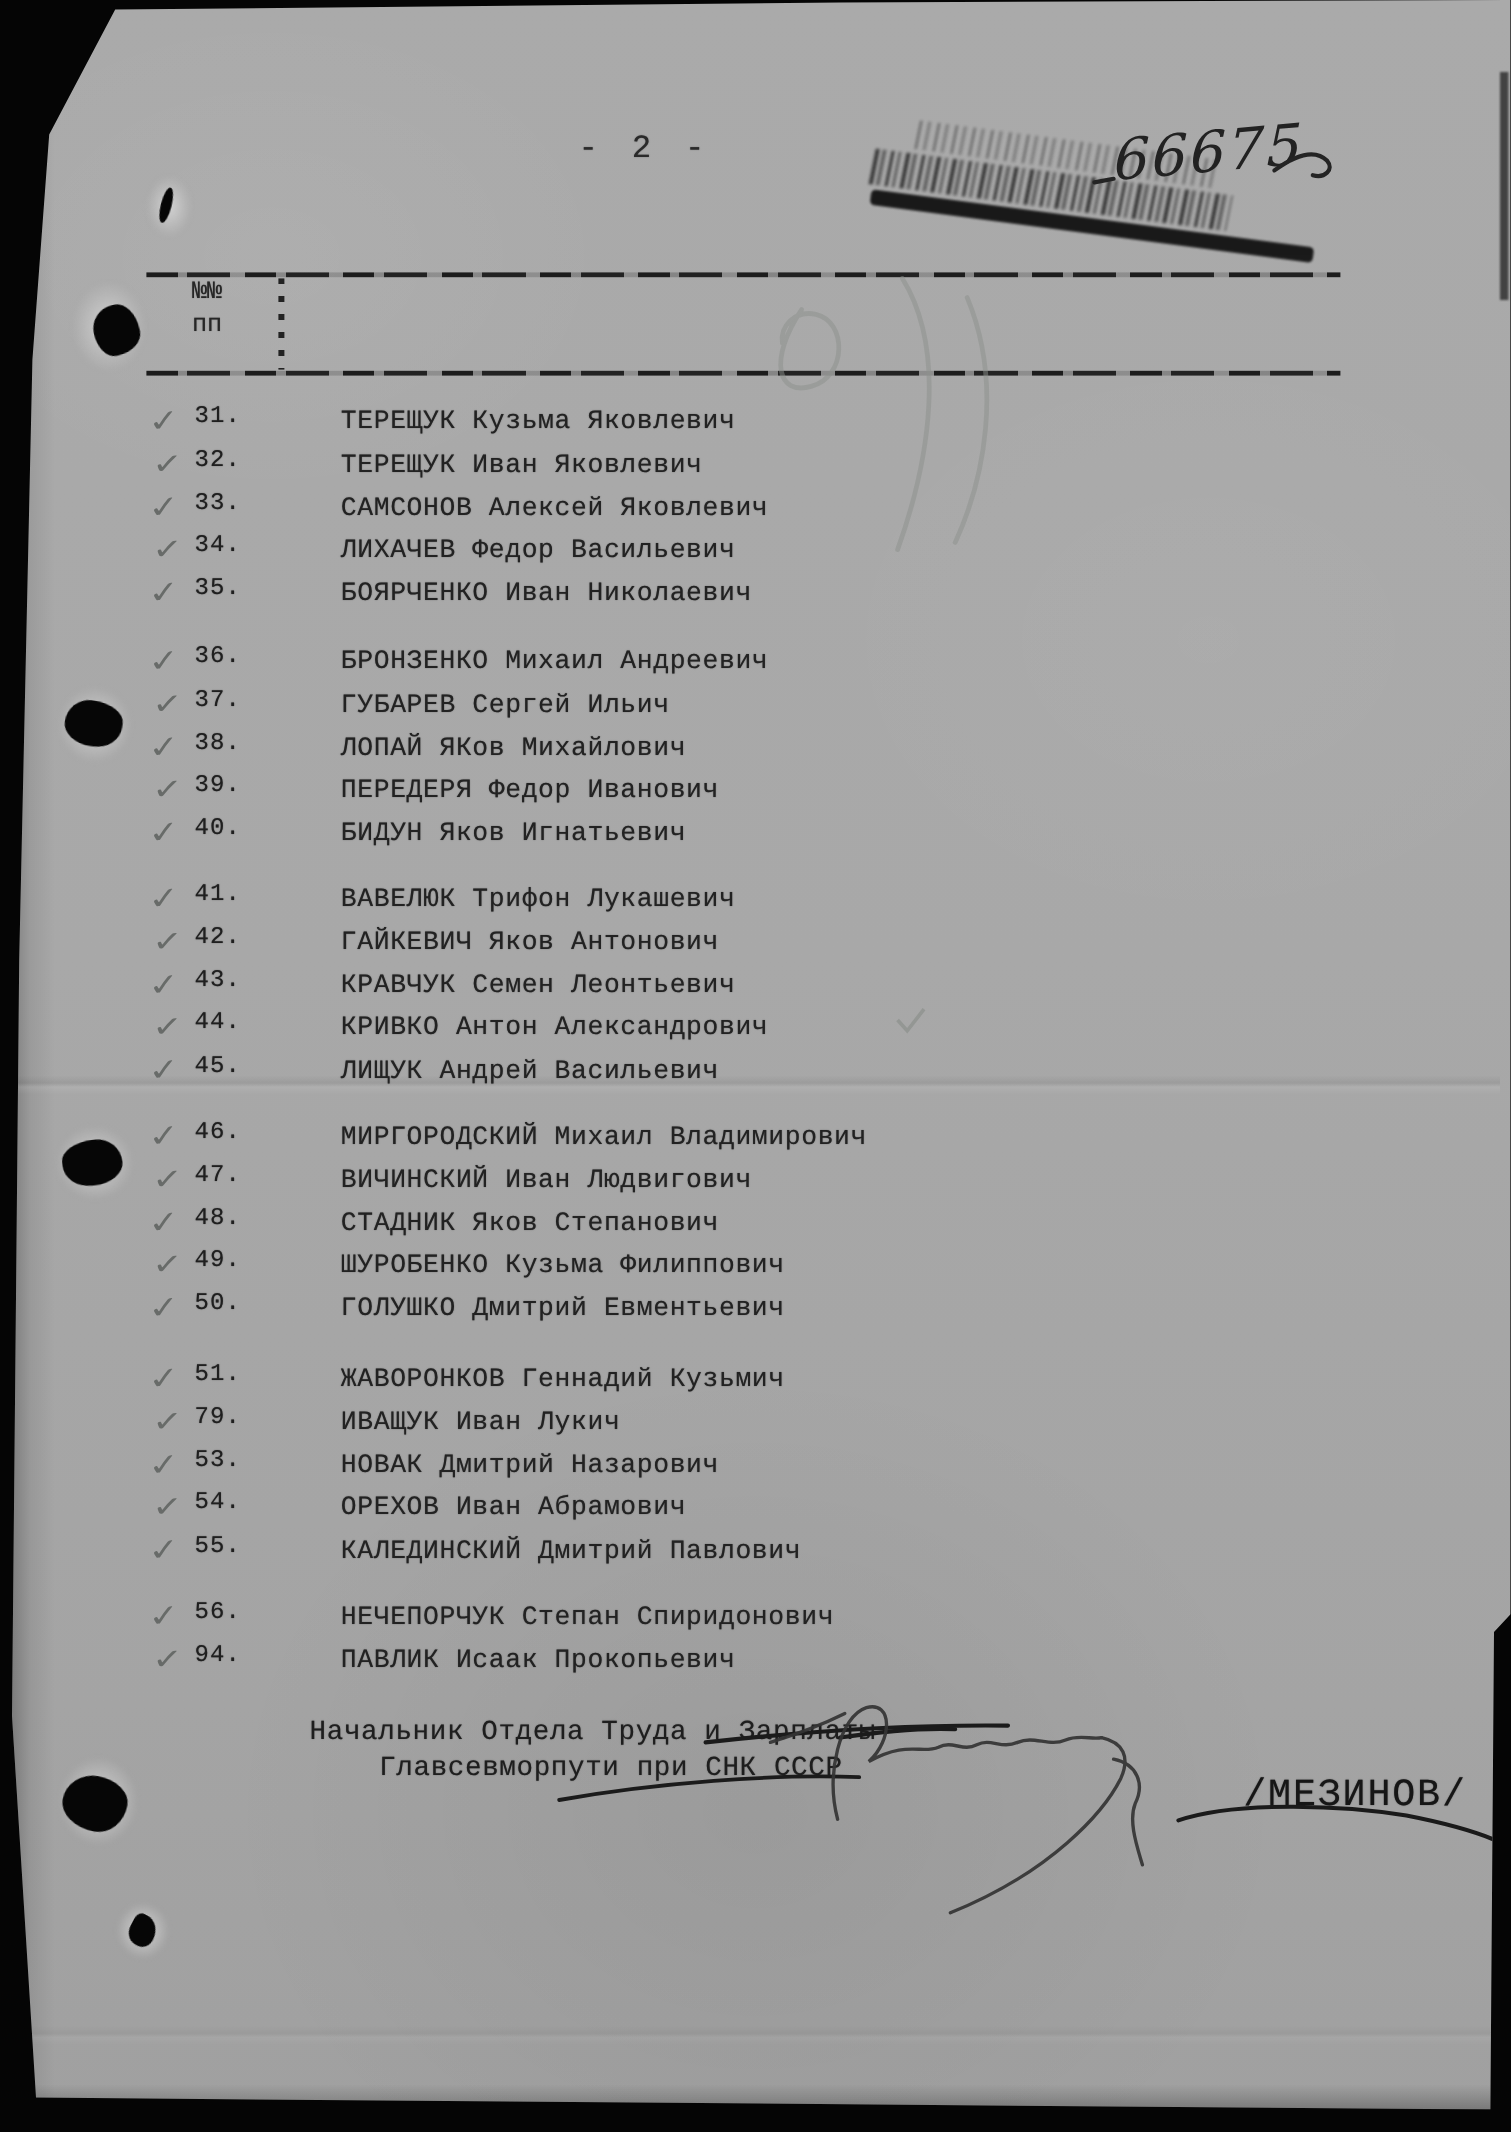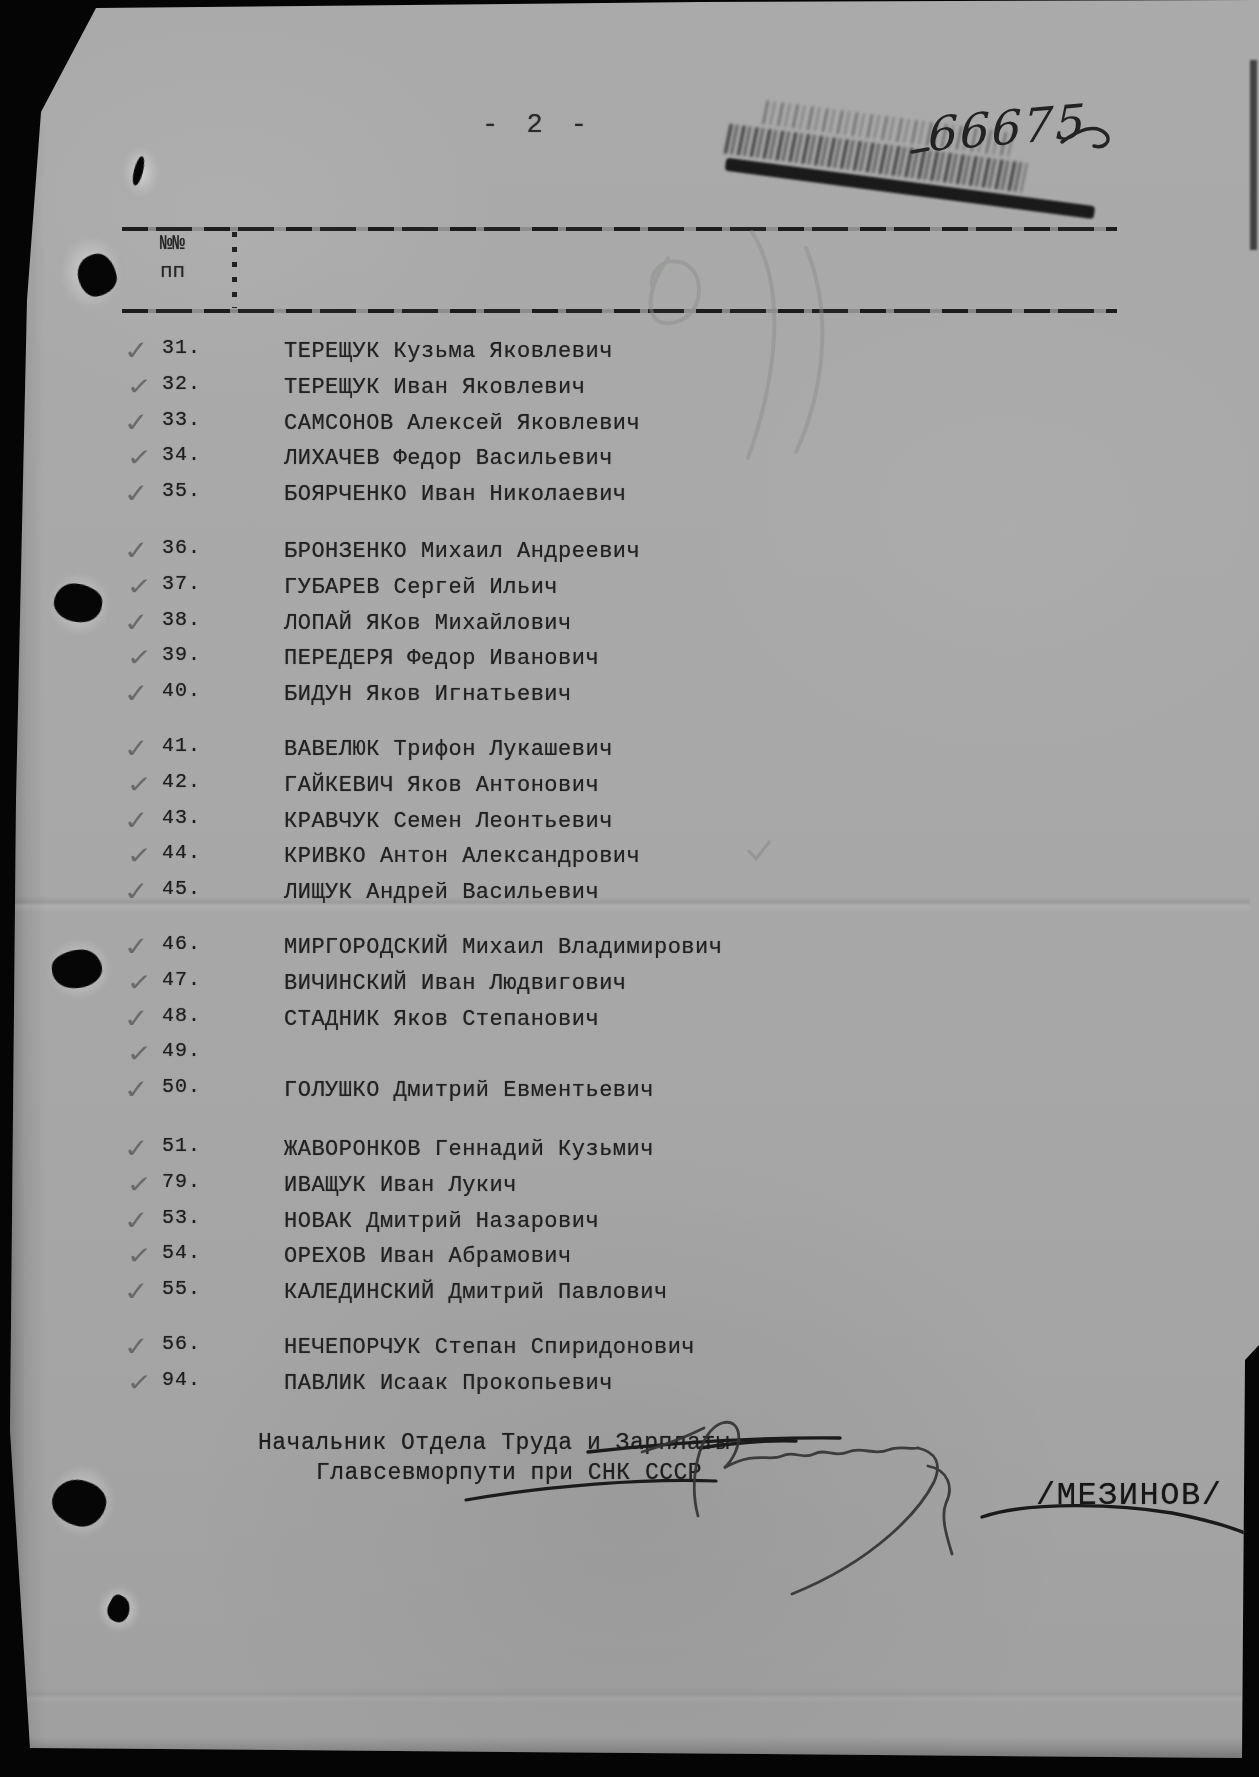--- a/index.html
+++ b/index.html
@@ -210,20 +210,21 @@
             <span class="nm">ВИЧИНСКИЙ Иван Людвигович</span>
           </div>
           <div class="row">
             <span class="check">✓</span>
             <span class="num">48.</span>
             <span class="nm">СТАДНИК Яков Степанович</span>
           </div>
           <div class="row">
             <span class="check">✓</span>
             <span class="num">49.</span>
+            <span class="nm">ШУРОБЕНКО Кузьма Филиппович</span>
           </div>
           <div class="row">
             <span class="check">✓</span>
             <span class="num">50.</span>
             <span class="nm">ГОЛУШКО Дмитрий Евментьевич</span>
           </div>
         </div>
         <div class="group">
           <div class="row">
             <span class="check">✓</span>

